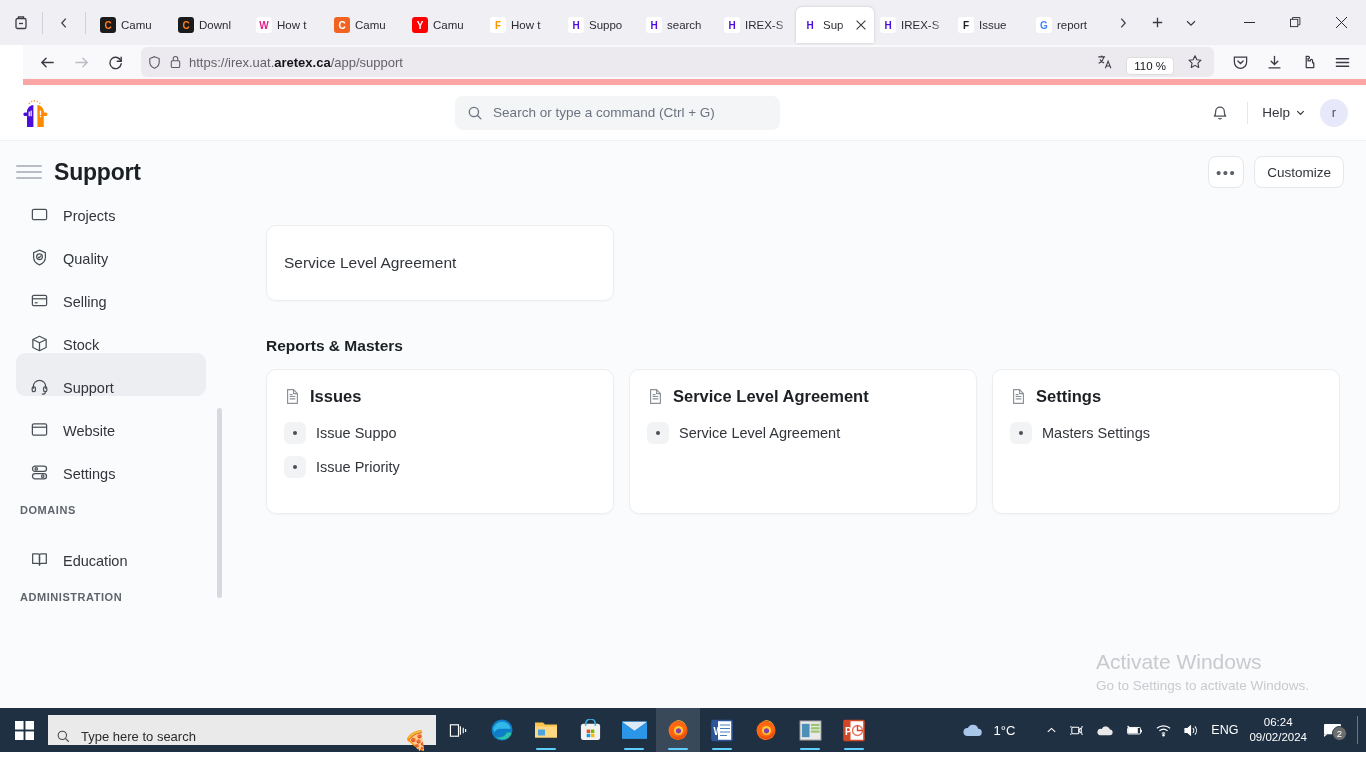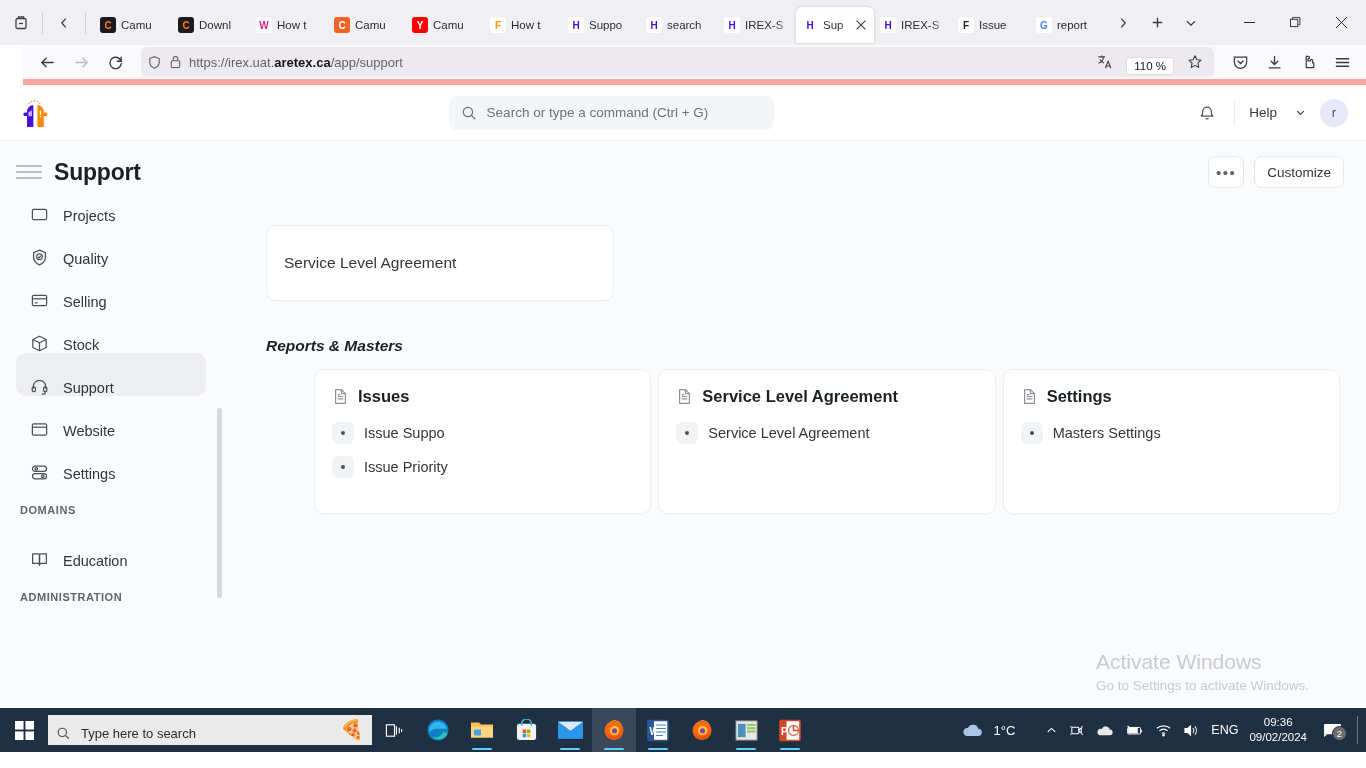--- a/index.html
+++ b/index.html
@@ -114,21 +114,21 @@
   }
   .app-search input {
     border: none; background: transparent; outline: none;
     font-family: "Liberation Sans", sans-serif;
     font-size: 13.5px; color: #737373; width: 100%;
   }
   .app-search input::placeholder { color: #6b7280; }
   .navbar-right { display: flex; align-items: center; gap: 14px; margin-left: auto; padding-left: 24px; }
   .bell-btn { width: 26px; height: 26px; display: flex; align-items: center; justify-content: center; color: #4b5056; }
   .nav-sep { width: 1px; height: 22px; background: #e6e7ea; }
-  .help-btn { display: flex; align-items: center; gap: 18px; font-size: 13.5px; color: #32353b; }
+  .help-btn { display: flex; align-items: center; gap: 5px; font-size: 13.5px; color: #32353b; }
   .avatar {
     width: 28px; height: 28px; border-radius: 50%;
     background: #e8e8fb; color: #52525b;
     display: flex; align-items: center; justify-content: center;
     font-size: 13px;
   }
 
   .app-header {
     height: 62px; display: flex; align-items: center;
     padding: 0 22px 0 16px; flex: 0 0 62px;
@@ -179,22 +179,22 @@
   .section-title {
     font-size: 15.5px; font-weight: 700; color: #1c2024; margin-bottom: 14px;
   }
   .shortcut-card {
     width: 348px; height: 76px;
     background: #fff; border: 1px solid #eceef1; border-radius: 10px;
     display: flex; align-items: center; padding: 0 17px;
     font-size: 15.5px; color: #32353b;
     box-shadow: 0 1px 2px rgba(16,24,40,.03);
   }
-  .section-title.second { margin-top: 36px; font-style: italic; }
-  .cards-row { display: flex; gap: 7px; margin-left: 48px; }
+  .section-title.second { margin-top: 36px; }
+  .cards-row { display: flex; gap: 15px; }
   .rm-card {
     width: 348px; min-height: 145px;
     background: #fff; border: 1px solid #eceef1; border-radius: 10px;
     padding: 17px 17px 18px 17px;
     box-shadow: 0 1px 2px rgba(16,24,40,.03);
   }
   .rm-card-head {
     display: flex; align-items: center; gap: 9px;
     font-size: 16.5px; font-weight: 700; color: #1c2024;
     margin-bottom: 10px;
@@ -219,23 +219,23 @@
   .activate-wm .t2 { font-size: 13.5px; line-height: 20px; }
 
   
   .taskbar {
     height: 44px; background: #1f3043;
     display: flex; align-items: center;
     position: relative;
   }
   .start-btn { width: 48px; height: 44px; display: flex; align-items: center; justify-content: center; }
   .tb-search {
-    width: 324px; height: 30px; background: #eaeaea;
-    display: flex; align-items: flex-end; gap: 10px;
-    padding: 4px 8px; color: #2b2b2b; font-size: 13px;
+    width: 388px; height: 30px; background: #eaeaea;
+    display: flex; align-items: flex-start; gap: 10px;
+    padding: 14px 8px; color: #2b2b2b; font-size: 13px;
   }
   .tb-search .pizza { margin-left: auto; font-size: 19px; }
   .tb-icons { display: flex; align-items: center; height: 44px; }
   .tb-app {
     width: 44px; height: 44px;
     display: flex; align-items: center; justify-content: center;
     position: relative;
   }
   .tb-app.active { background: rgba(255,255,255,.12); }
   .tb-app.running::after {
@@ -824,21 +824,21 @@
         </svg>
     </span>
     <span style="display:flex">
       <svg width="17" height="15" viewBox="0 0 18 16" fill="none" stroke="#fff" stroke-width="1.1">
           <path d="M2 6h2.6L8 3v10L4.6 10H2z" fill="#fff"></path>
           <path d="M10.4 5.4a3.6 3.6 0 0 1 0 5.2M12.6 3.6a6.6 6.6 0 0 1 0 8.8"></path>
         </svg>
     </span>
     <span style="font-size:12.5px">ENG</span>
     <span class="tray-clock">
-      <div>09:36</div>
+      <div>06:24</div>
       <div>09/02/2024</div>
     </span>
     <span class="tray-notif">
       <svg width="19" height="16" viewBox="0 0 20 17" fill="#ffffff">
           <rect x="1" y="2" width="18" height="11" rx="1"></rect>
           <path d="M1 13l0 3 3.5-3z"></path>
         </svg>
       <span class="tray-badge">2</span>
     </span>
     <span class="tray-divider"></span>

